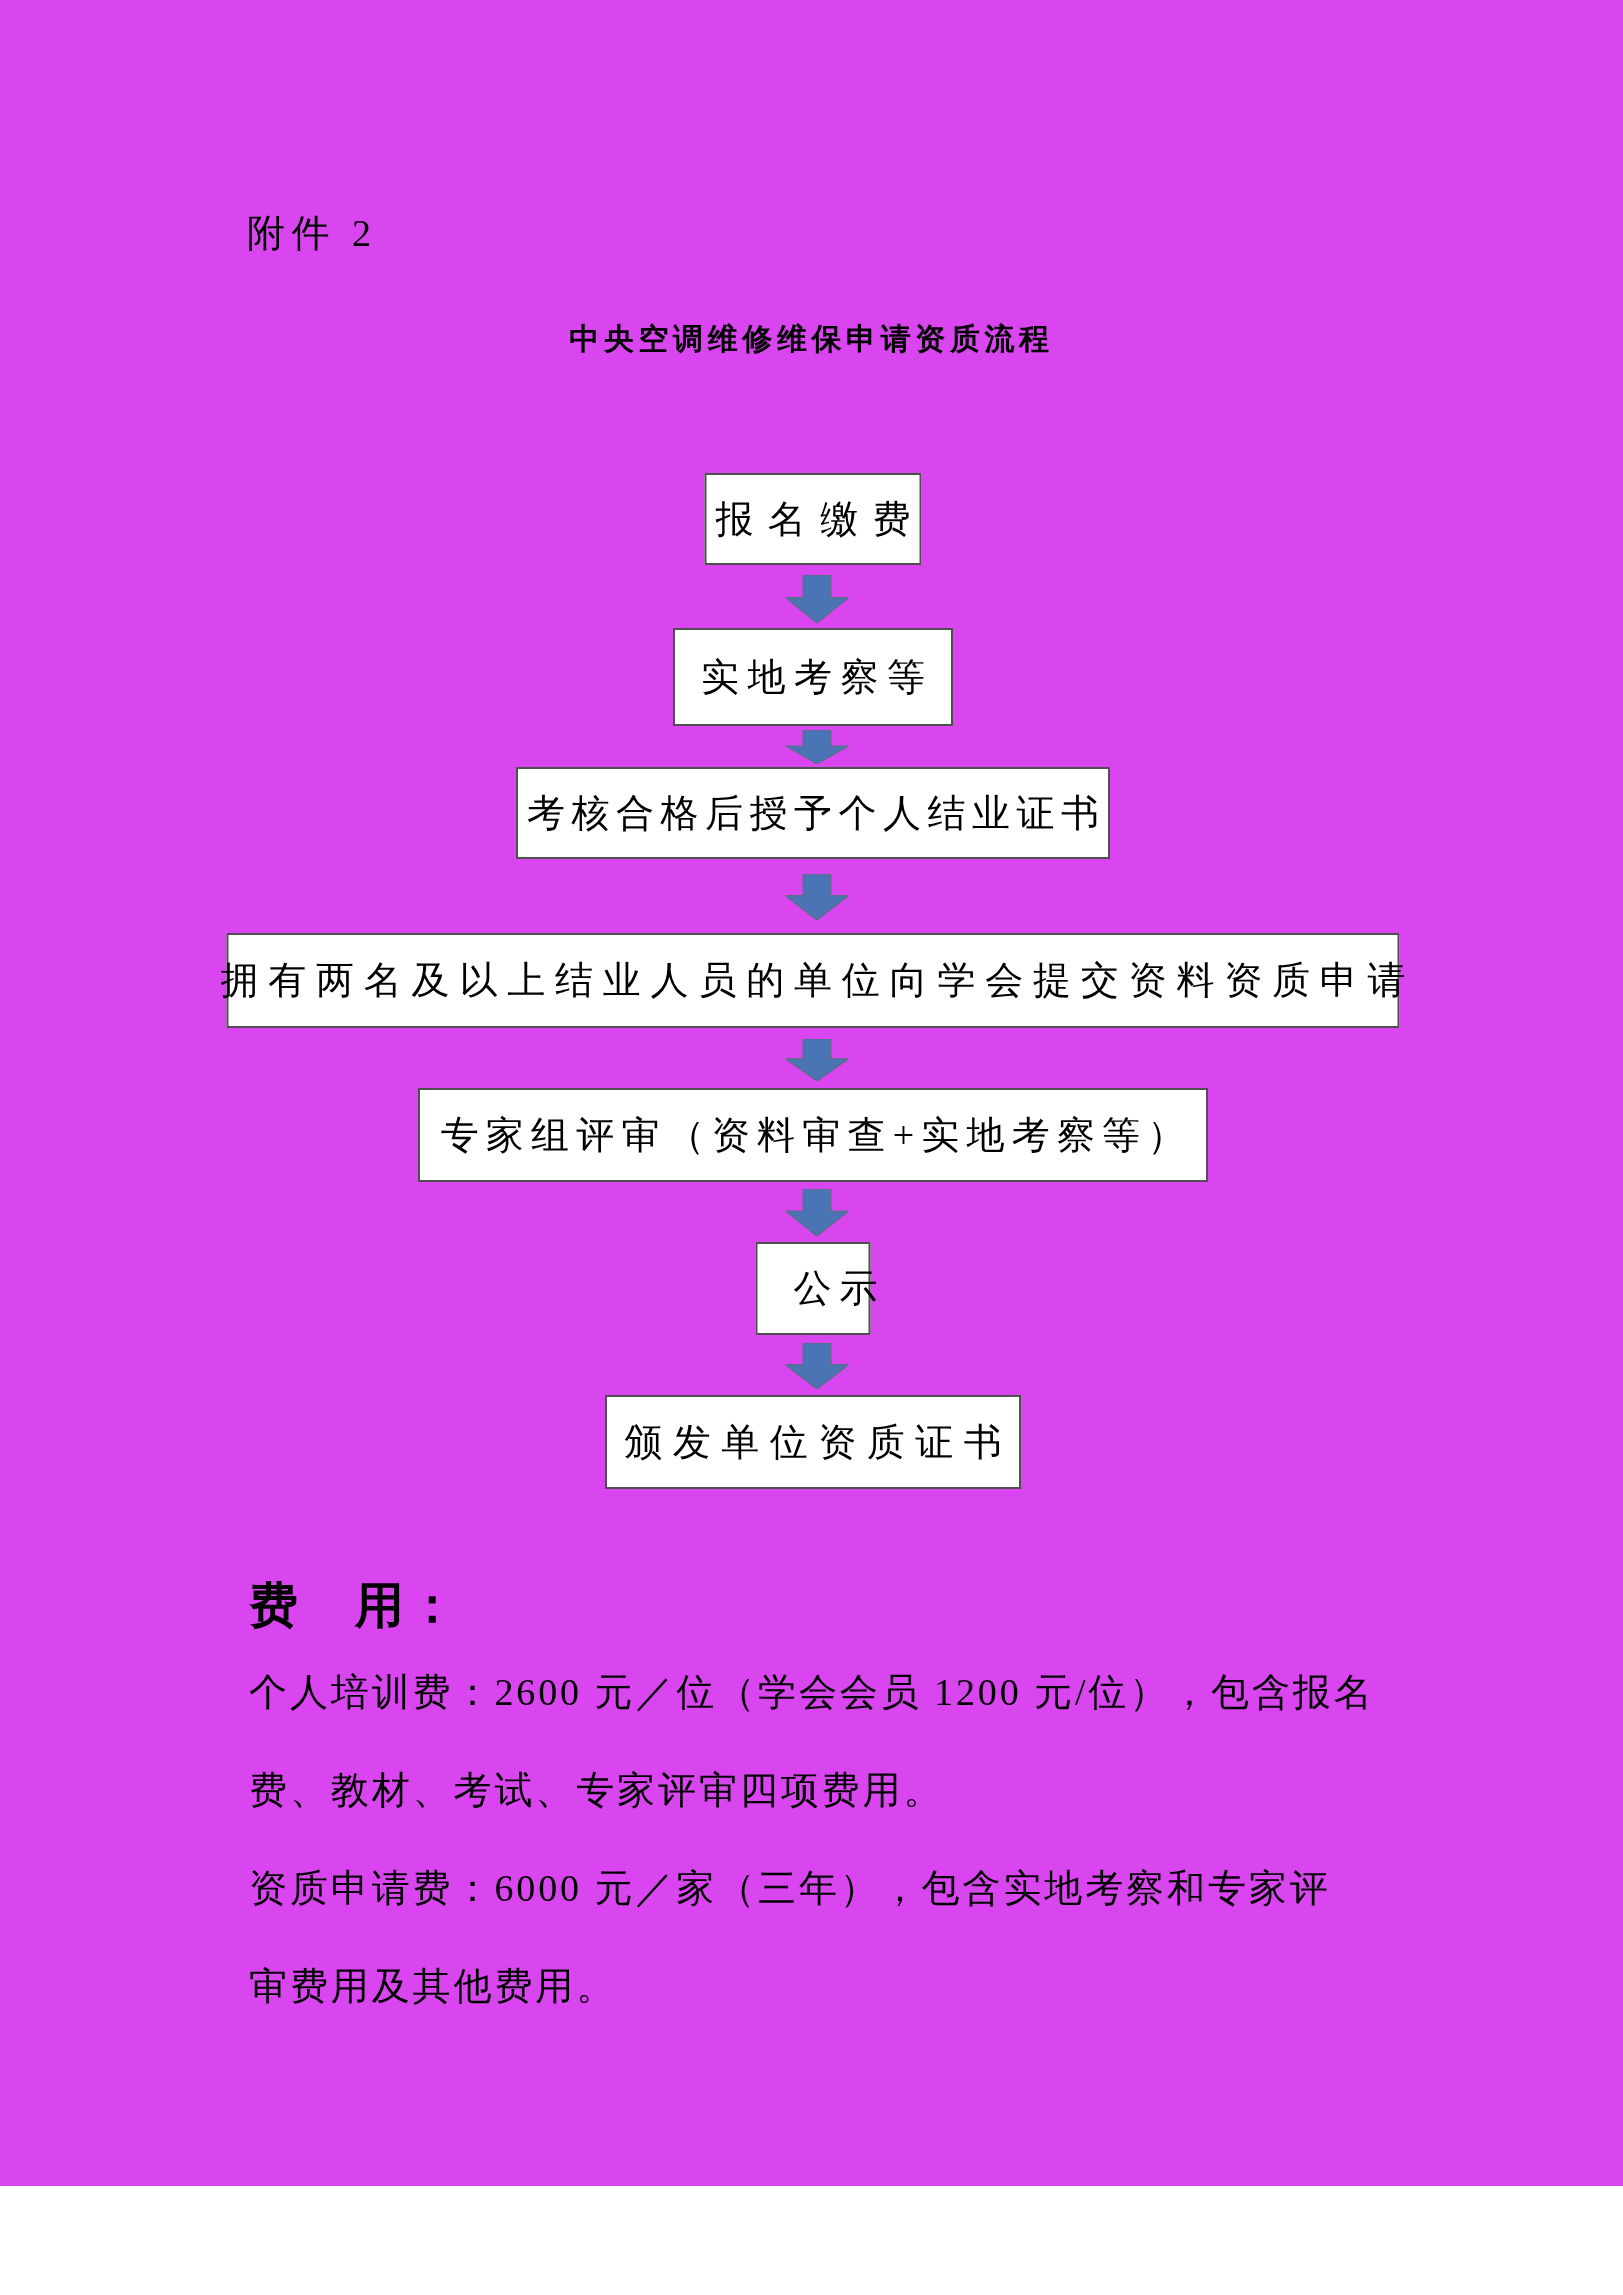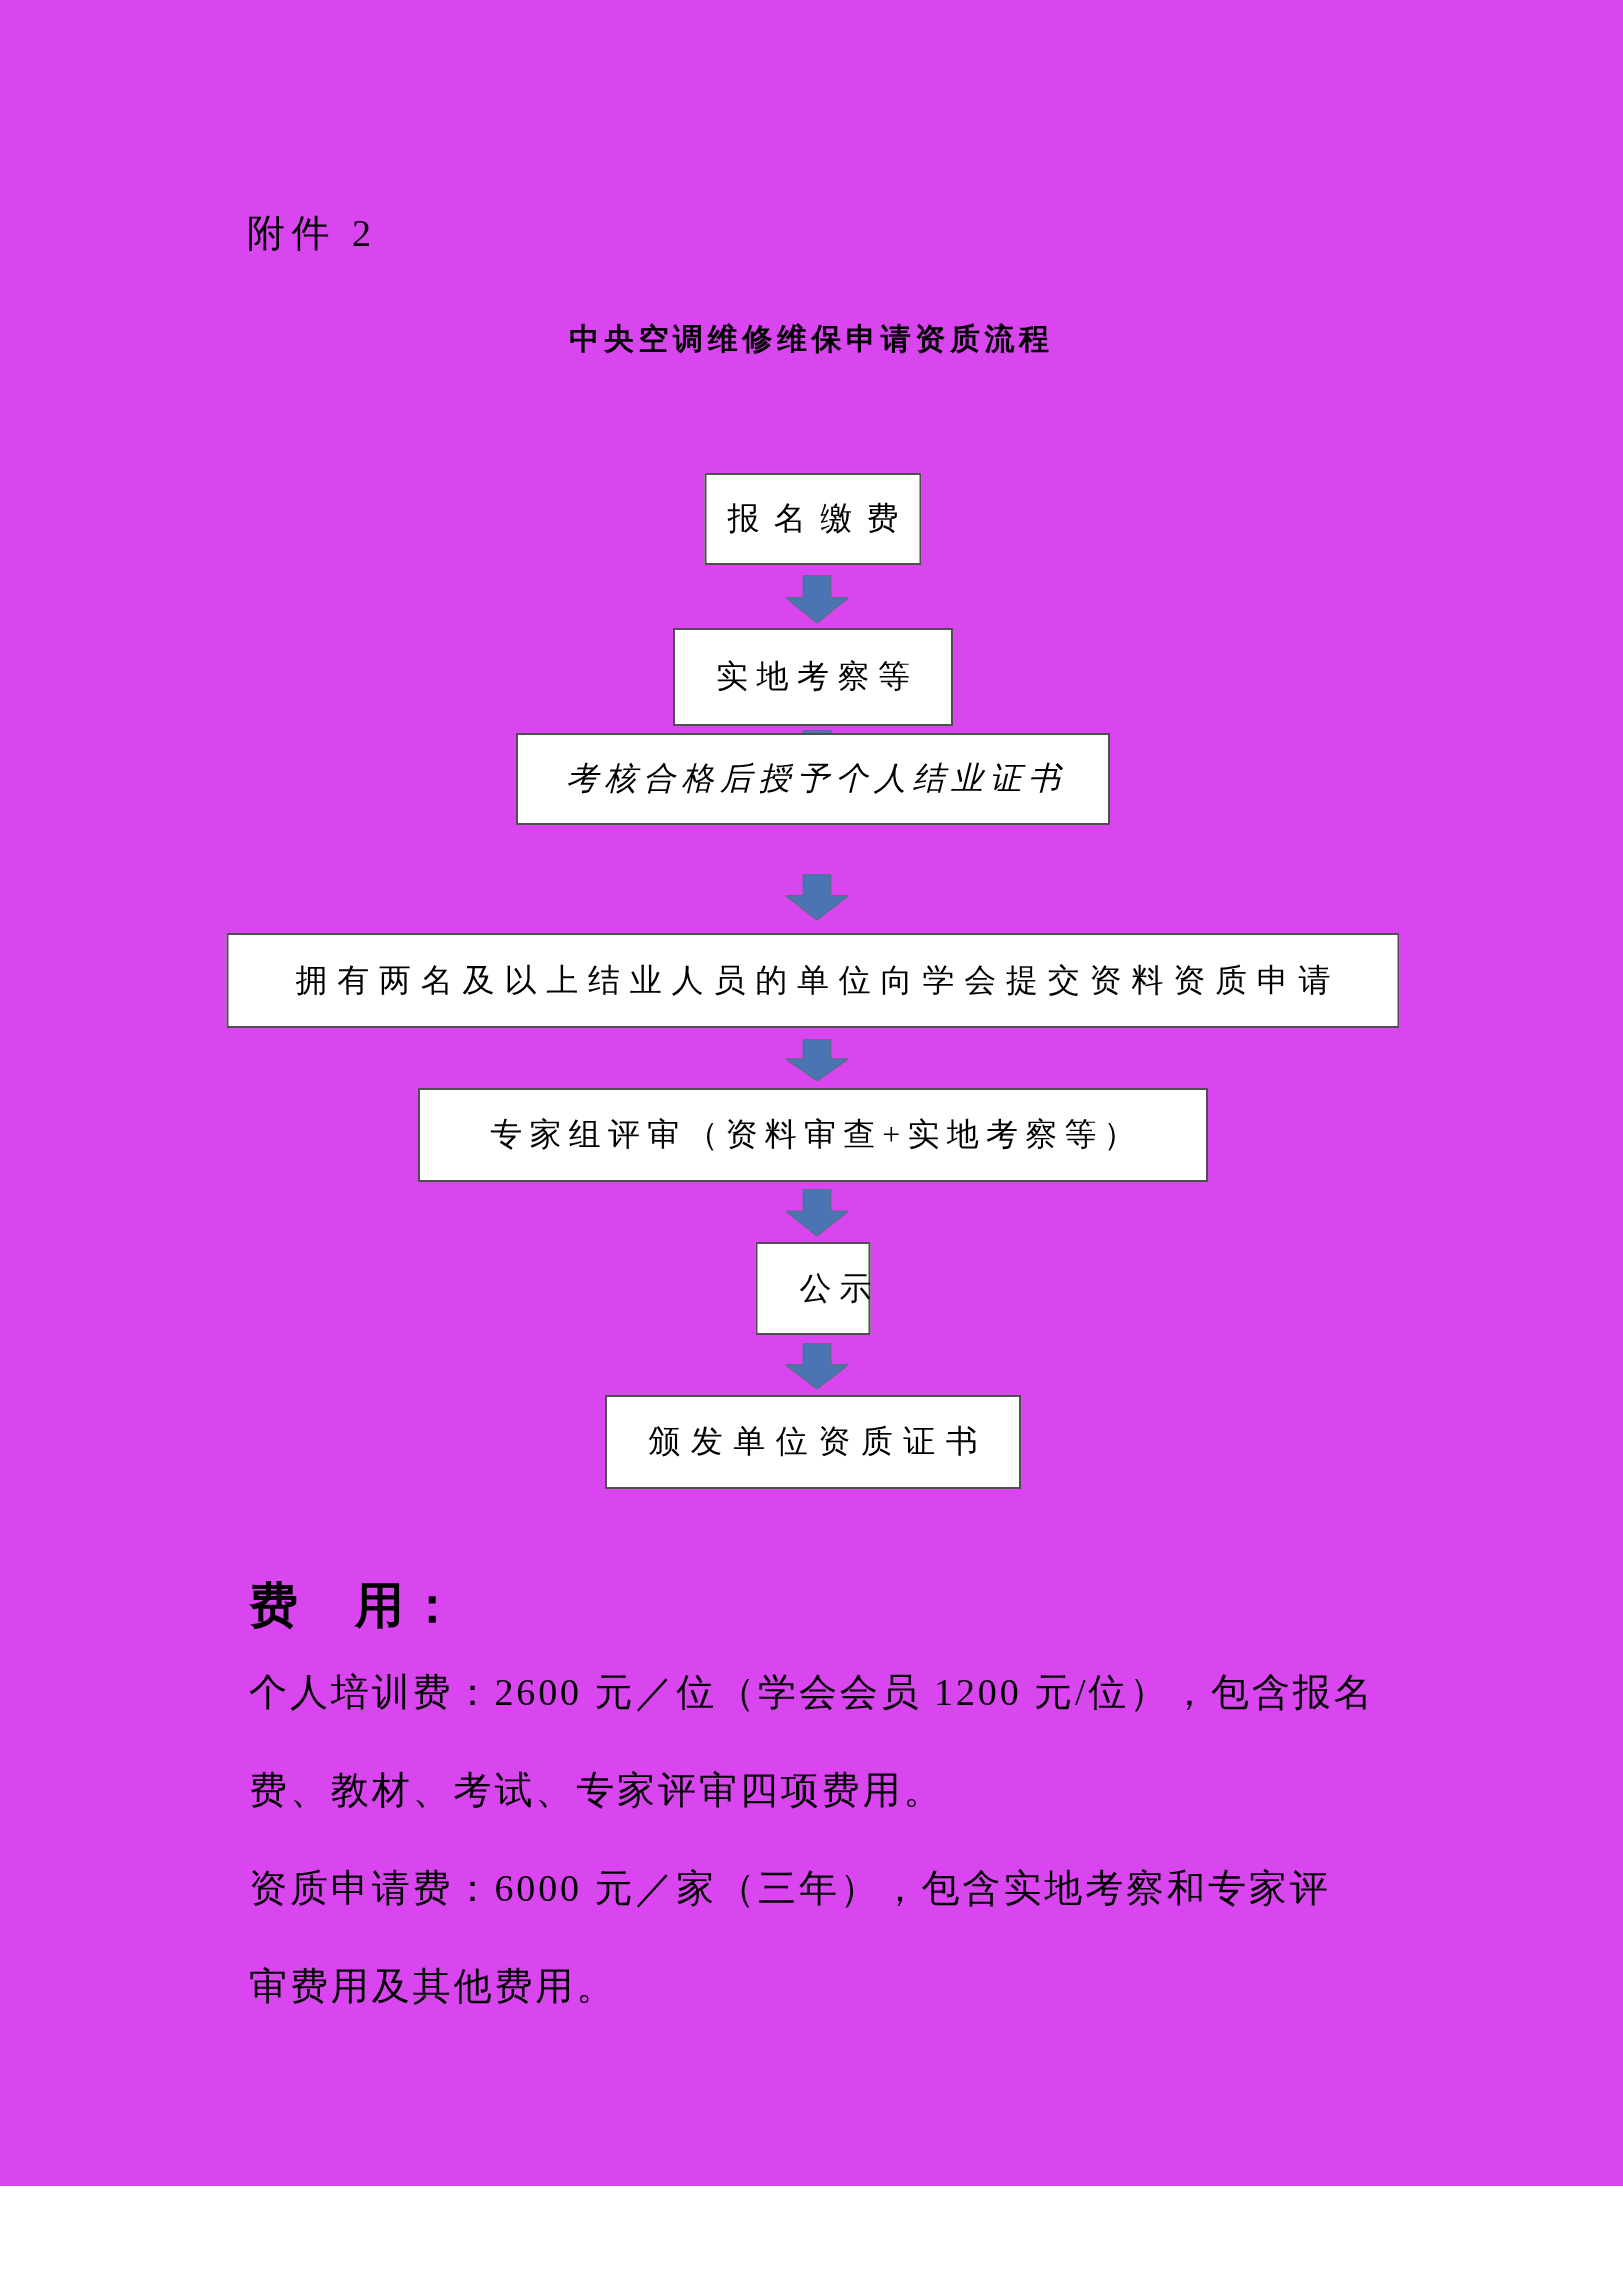--- a/index.html
+++ b/index.html
@@ -43,27 +43,27 @@
   
   .flow-box {
     position: absolute;
     left: 813px;
     transform: translateX(-50%);
     background: #ffffff;
     border: 2px solid var(--box-border);
     display: flex;
     align-items: center;
     justify-content: center;
-    font-size: 32px;
+    font-size: 38px;
     color: #000000;
     white-space: nowrap;
   }
   .s1 { top: 473px;  width: 217px;  height: 92px; letter-spacing: 14.4px; text-indent: 14.4px; }
   .s2 { top: 628px;  width: 280px;  height: 98px; letter-spacing: 8.5px; text-indent: 8.5px; }
-  .s3 { top: 733px; width: 594px;  height: 92px; letter-spacing: 6.5px; text-indent: 6.5px; font-style: italic; }
+  .s3 { top: 767px; width: 594px;  height: 92px; letter-spacing: 6.5px; text-indent: 6.5px; }
   .s4 { top: 933px; width: 1173px; height: 95px; letter-spacing: 9.8px; text-indent: 9.8px; justify-content: center; }
   .s5 { top: 1088px; width: 790px; height: 94px; letter-spacing: 7.2px; text-indent: 7.2px; }
   .s6 { top: 1242px; width: 115px;  height: 93px; letter-spacing: 7.9px; text-indent: 7.9px; padding-left: 45px; }
   .s7 { top: 1395px; width: 416px;  height: 94px; letter-spacing: 10.5px; text-indent: 10.5px; }
   .flow-arrow {
     position: absolute;
     left: 817px;
     transform: translateX(-50%);
     width: 63px;
     color: var(--arrow-color);

